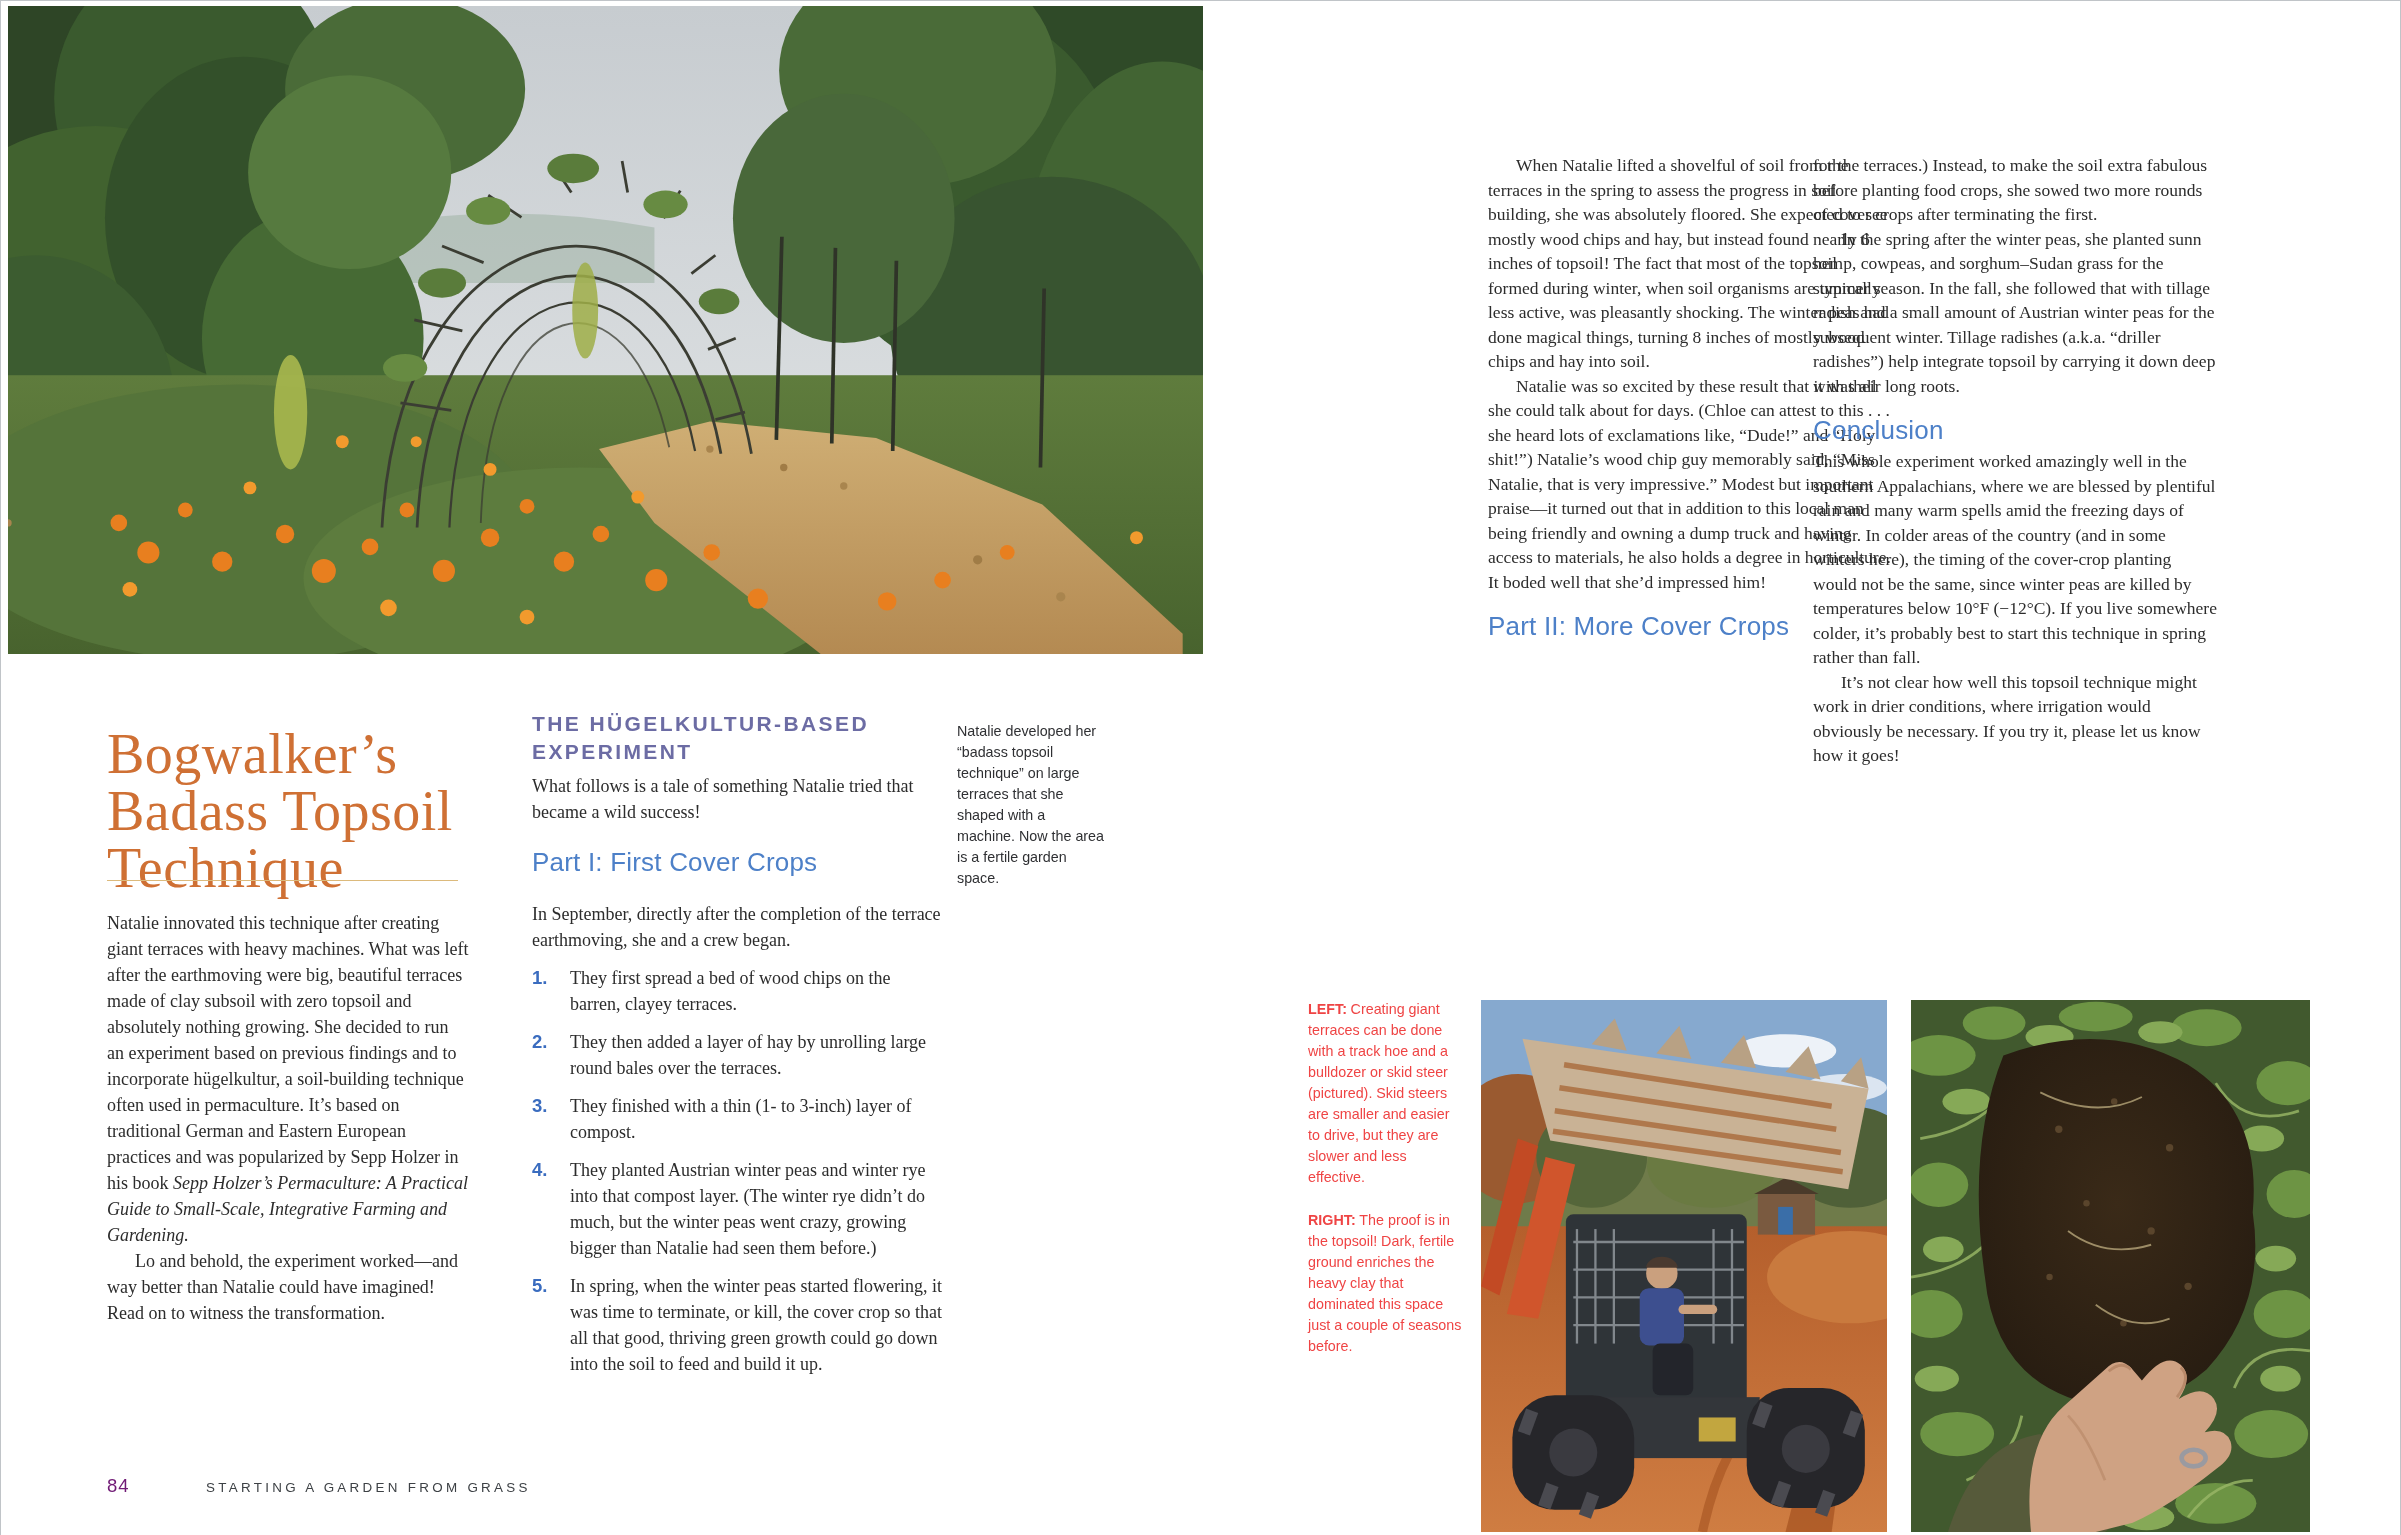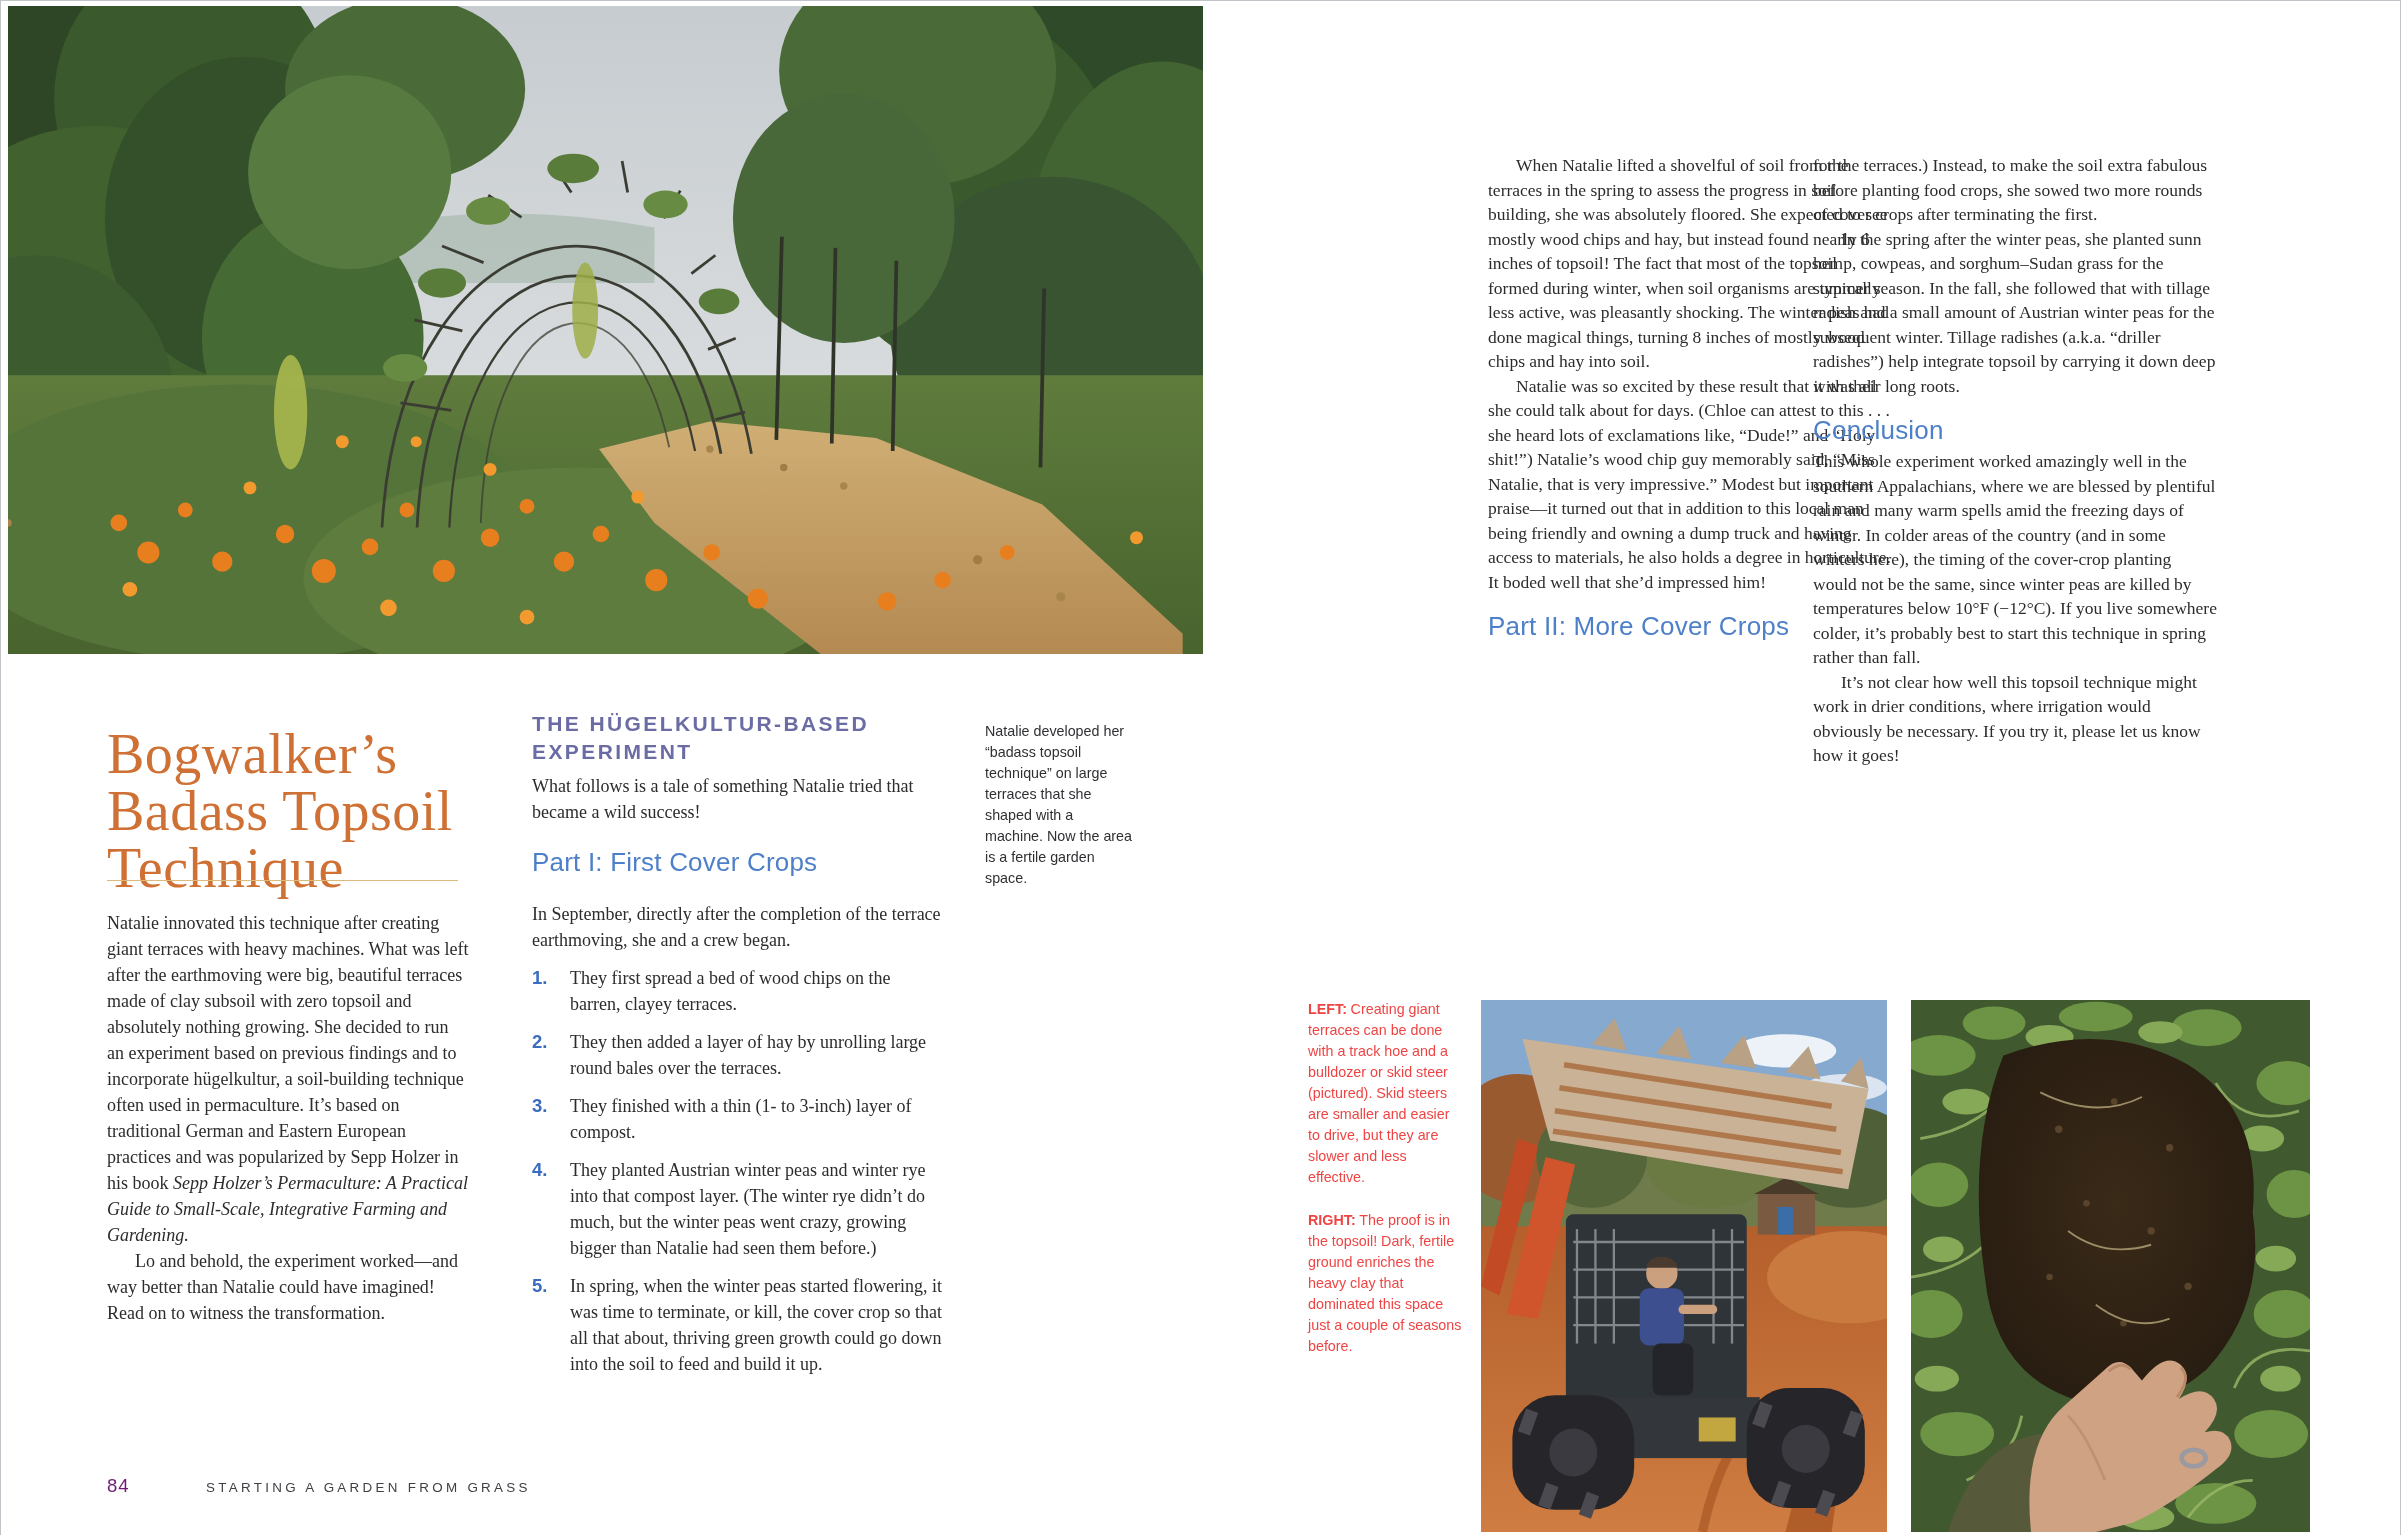--- a/index.html
+++ b/index.html
@@ -48,21 +48,21 @@
   .step{position:relative;padding-left:38px;margin-top:12px;}
   .step .num{
     position:absolute;left:0;top:0;
     font-family:"Liberation Sans", sans-serif;
     font-weight:700;font-size:18.5px;color:#3a6cbf;
   }
 
   .hero-caption{
     left:956px;top:720px;width:148px;
     font-family:"Liberation Sans", sans-serif;
-    font-size:14.3px;line-height:21px;color:#2f3033;margin-left:28px;
+    font-size:14.3px;line-height:21px;color:#2f3033;
   }
 
   .footer-num{
     left:106px;top:1474px;
     font-family:"Liberation Sans", sans-serif;
     font-size:18.5px;color:#701a75;letter-spacing:0.9px;
   }
   .footer-title{
     left:205px;top:1479px;
     font-family:Liberation Sans, sans-serif;
@@ -236,21 +236,21 @@
       <div class="step">
         <span class="num">3.</span>
         <span>They finished with a thin (1- to 3-inch) layer of compost.</span>
       </div>
       <div class="step">
         <span class="num">4.</span>
         <span>They planted Austrian winter peas and winter rye into that compost layer. (The winter rye didn’t do much, but the winter peas went crazy, growing bigger than Natalie had seen them before.)</span>
       </div>
       <div class="step">
         <span class="num">5.</span>
-        <span>In spring, when the winter peas started flowering, it was time to terminate, or kill, the cover crop so that all that about, thriving green growth could go down into the soil to feed and build it up.</span>
+        <span>In spring, when the winter peas started flowering, it was time to terminate, or kill, the cover crop so that all that good, thriving green growth could go down into the soil to feed and build it up.</span>
       </div>
     </div>
   </div>
 
   <div class="abs hero-caption">Natalie developed her “badass topsoil technique” on large terraces that she shaped with a machine. Now the area is a fertile garden space.</div>
 
   <div class="abs footer-num">84</div>
   <div class="abs footer-title">STARTING A GARDEN FROM GRASS</div>
 
   <div class="abs colA">

